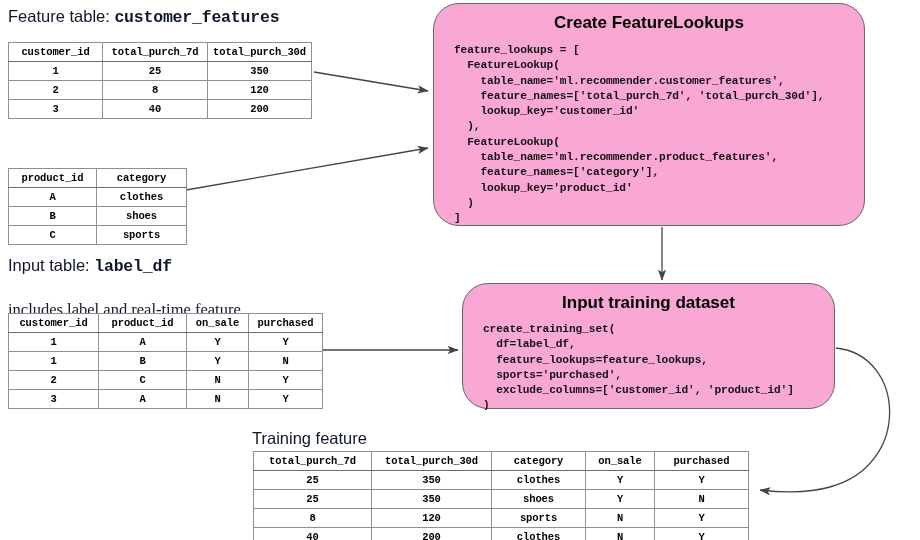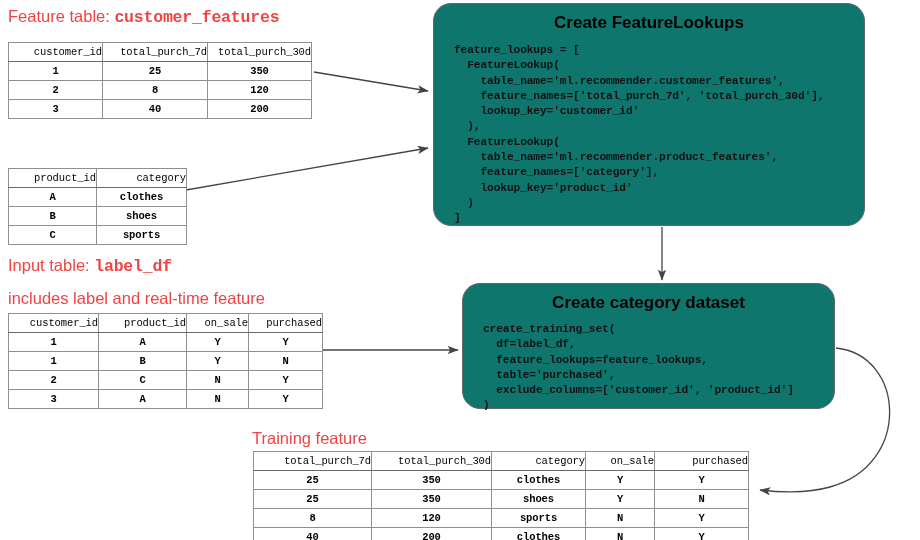--- a/index.html
+++ b/index.html
@@ -15,21 +15,21 @@
     overflow: hidden;
     font-family: "Liberation Sans", sans-serif;
     color: #000000;
   }
 
   
   .caption {
     position: absolute;
     font-family: "Liberation Sans", sans-serif;
     font-size: 16.5px;
-    color: #ef4444;
+    color: #0f172a;
     white-space: nowrap;
     line-height: 20px;
   }
   .caption .mono {
     font-family: "Liberation Mono", "DejaVu Sans Mono", monospace;
     font-weight: bold;
     font-size: 16.5px;
     letter-spacing: -0.2px;
   }
 
@@ -47,32 +47,31 @@
   .dtable th, .dtable td {
     border: 1px solid #8f8f8f;
     text-align: center;
     padding: 0;
     height: 18px;
     line-height: 18px;
     white-space: nowrap;
     letter-spacing: -0.1px;
   }
   .dtable th {
-    font-weight: normal;
+    font-weight: bold;
     border-bottom: 1px solid #6b6b6b;
-    text-align: right;
   }
   .dtable td { font-weight: bold; }
 
   
   .codebox {
     position: absolute;
-    background: #0f766e;
+    background: #f9a8d4;
     border: 1.2px solid #666;
-    border-radius: 18px;
+    border-radius: 26px;
     box-sizing: border-box;
   }
   .codebox .box-title {
     text-align: center;
     font-family: "Liberation Sans", sans-serif;
     font-weight: bold;
     font-size: 17px;
     color: #000;
     margin-top: 9px;
   }
@@ -178,21 +177,21 @@
         <tr>
           <td>C</td>
           <td>sports</td>
         </tr>
       </tbody>
   </table>
 
   <div class="caption" style="left:8px; top:255px;">
     <span>Input table: </span><span class="mono">label_df</span>
   </div>
-  <div class="caption" style="left:8px; top:288px;">includes label and real-time feature</div>
+  <div class="caption" style="left:8px; top:300px;font-family:Liberation Serif, serif;">includes label and real-time feature</div>
 
   <table class="dtable" id="tbl-labeldf" style="left:8px; top:313px; width:314px;">
     <colgroup>
         <col style="width:90px">
         <col style="width:88px">
         <col style="width:62px">
         <col style="width:74px">
       </colgroup>
     <thead>
         <tr>
@@ -291,22 +290,22 @@
   ),
   FeatureLookup(
     table_name='ml.recommender.product_features',
     feature_names=['category'],
     lookup_key='product_id'
   )
 ]</pre>
   </div>
 
   <div class="codebox" style="left:462px; top:283px; width:373px; height:126px;">
-    <div class="box-title">Create category dataset</div>
+    <div class="box-title">Input training dataset</div>
     <pre style="margin-left:20px; margin-top:9px;">create_training_set(
   df=label_df,
   feature_lookups=feature_lookups,
-  table='purchased',
+  sports='purchased',
   exclude_columns=['customer_id', 'product_id']
 )</pre>
   </div>
 
 </div>
 
 </body></html>

